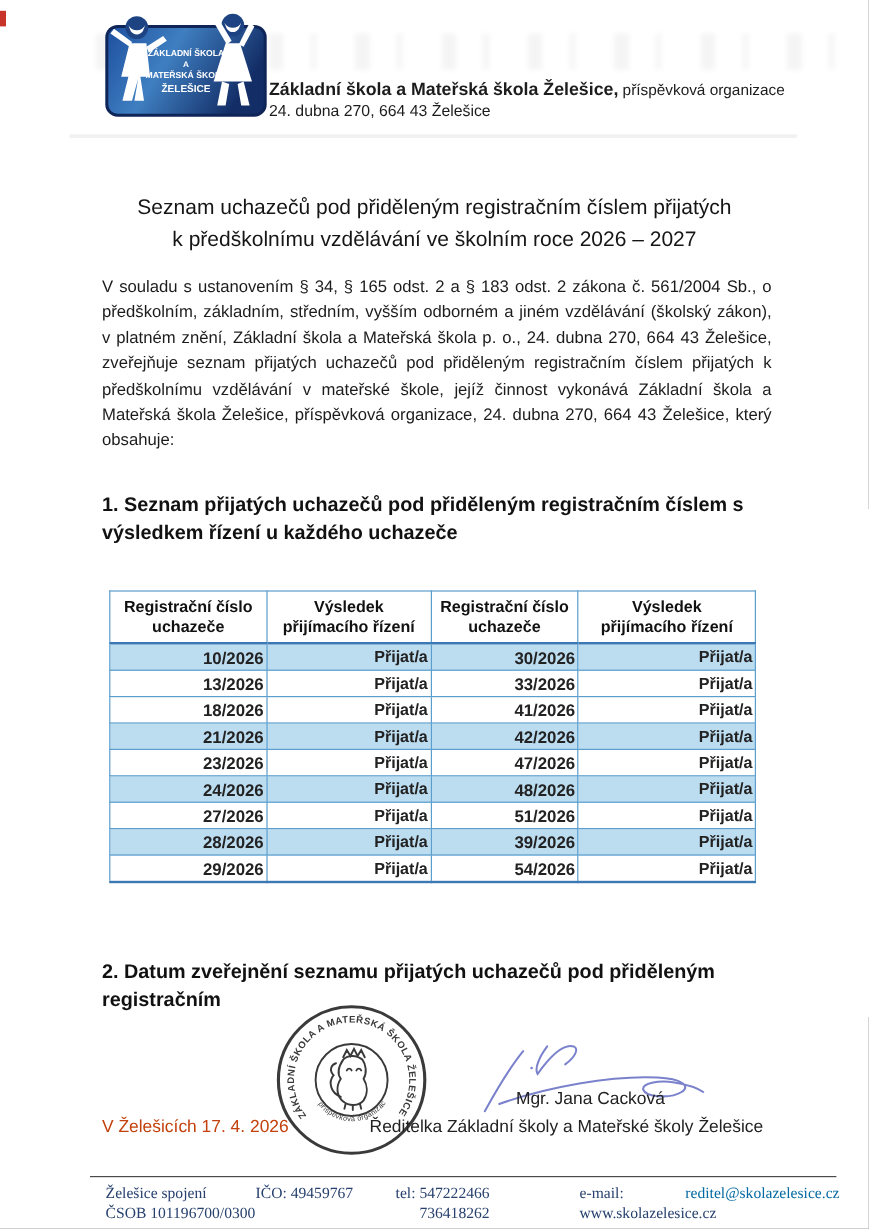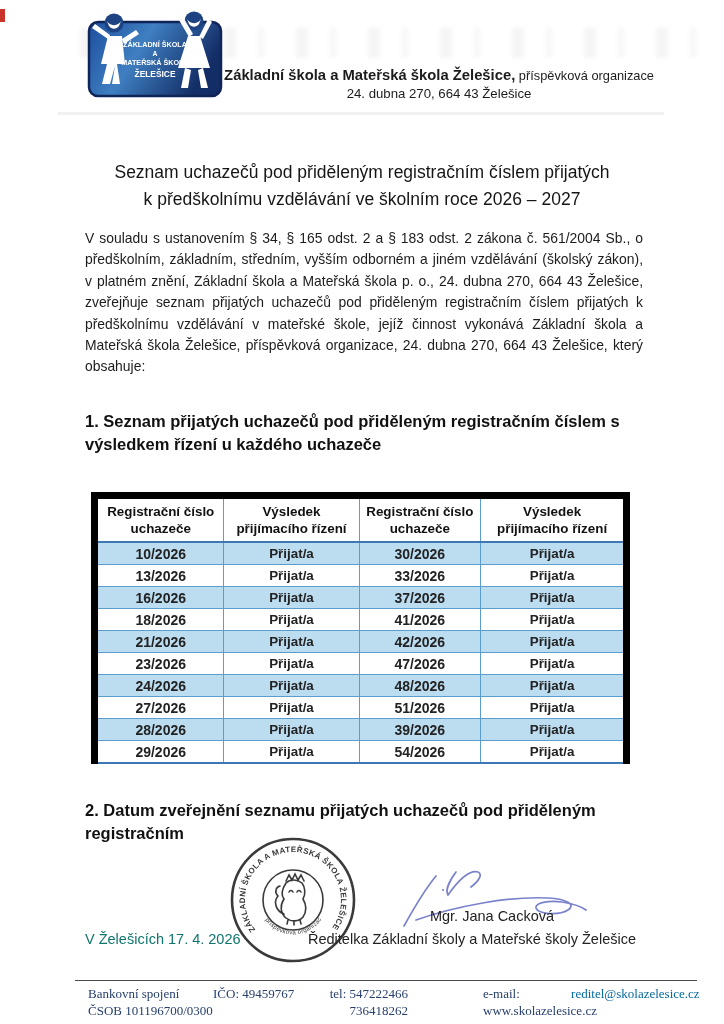--- a/index.html
+++ b/index.html
@@ -5,53 +5,53 @@
   html,body{margin:0;padding:0;background:#888;}
   .page{position:relative;width:724px;height:1024px;background:#ffffff;overflow:hidden;
         font-family:"Liberation Sans",sans-serif;color:#1c1c1c;margin:0 auto;}
   
   .scan-noise{position:absolute;left:80px;top:28px;width:630px;height:30px;opacity:.06;
     background:repeating-linear-gradient(90deg,#555 0 12px,transparent 12px 34px,
     #777 34px 40px,transparent 40px 72px);filter:blur(2px);}
   .red-mark{position:absolute;left:0;top:9px;width:5px;height:13px;background:#c8342a;}
 
   .logo{position:absolute;left:84px;top:6px;width:142px;height:100px;}
-  .header-text{position:absolute;right:70px;top:66px;text-align:center;line-height:18px;white-space:nowrap;}
+  .header-text{position:absolute;right:70px;top:66px;text-align:left;line-height:18px;white-space:nowrap;}
   .org-name{font-weight:bold;font-size:14.8px;}
   .org-type{font-size:12.8px;}
   .org-addr{font-size:13.2px;}
   .header-shadow{position:absolute;left:58px;top:112px;width:606px;height:3px;background:#f1f1f1;}
 
   .doc-title{position:absolute;left:0;top:159px;width:724px;text-align:center;
     font-weight:normal;font-size:17.5px;line-height:27px;color:#151515;}
 
   .intro{position:absolute;left:85px;top:228px;width:558px;font-size:13.9px;line-height:21.4px;
     text-align:justify;}
   .list{position:absolute;left:85px;top:344px;width:558px;font-size:13.3px;line-height:19px;}
   .list .li1{text-align:justify;margin-bottom:1px;}
 
   .h-sec{position:absolute;left:85px;width:585px;font-weight:bold;font-size:16.5px;line-height:22.5px;color:#111;}
   .h-sec1{top:410px;}
   .h-sec2{top:799px;}
 
   table.reg{position:absolute;left:91px;top:492px;width:539px;border-collapse:collapse;
-    border:7px solid #000000;}
+    border:1px solid #000000;}
   table.reg th{border:1px solid #5b9ece;border-bottom:2px solid #3c78b4;background:#fff;
     font-weight:bold;font-size:13.4px;line-height:17px;padding:4px 2px;color:#111;}
-  table.reg td{border:1px solid #5b9ece;text-align:center;height:21px;padding:0 2px;}
+  table.reg td{border:1px solid #5b9ece;text-align:right;height:21px;padding:0 2px;}
   table.reg tr.hl td{background:#bcdcf0;}
   table.reg td.num{font-weight:bold;font-size:14px;color:#222;}
   table.reg td.res{font-size:13.4px;color:#222;font-weight:bold;}
   table.reg{border-bottom:2px solid #3c78b4;}
 
   .stamp{position:absolute;left:226px;top:834px;width:134px;height:132px;}
   .signature{position:absolute;left:390px;top:860px;width:205px;height:74px;}
   .sig-name{position:absolute;left:392px;top:908px;width:200px;text-align:center;font-size:14.5px;color:#222;}
   .sig-role{position:absolute;left:308px;top:931px;width:360px;font-size:14.5px;color:#222;}
-  .place-date{position:absolute;left:85px;top:931px;font-size:14.5px;color:#0f766e;}
+  .place-date{position:absolute;left:85px;top:931px;font-size:14.5px;color:#c2410c;}
 
   .footer-rule{position:absolute;left:75px;top:980px;width:622px;height:1px;background:#4a4a4a;}
   .footer{position:absolute;left:0;top:985px;width:724px;font-family:"Liberation Serif",serif;
     font-size:13px;line-height:17px;color:#27406e;}
   .fcol{position:absolute;top:0;}
   .fcol1{left:88px;}
   .fcol2{left:213px;}
   .fcol3{left:290px;width:118px;text-align:right;}
   .fcol4{left:483px;}
   .email-link{color:#0369a1;margin-left:48px;}
@@ -150,26 +150,20 @@
           <td class="res">Přijat/a</td>
           <td class="num">30/2026</td>
           <td class="res">Přijat/a</td>
         </tr>
         <tr>
           <td class="num">13/2026</td>
           <td class="res">Přijat/a</td>
           <td class="num">33/2026</td>
           <td class="res">Přijat/a</td>
         </tr>
-        <tr class="hl">
-          <td class="num">16/2026</td>
-          <td class="res">Přijat/a</td>
-          <td class="num">37/2026</td>
-          <td class="res">Přijat/a</td>
-        </tr>
         <tr>
           <td class="num">18/2026</td>
           <td class="res">Přijat/a</td>
           <td class="num">41/2026</td>
           <td class="res">Přijat/a</td>
         </tr>
         <tr class="hl">
           <td class="num">21/2026</td>
           <td class="res">Přijat/a</td>
           <td class="num">42/2026</td>
@@ -246,21 +240,21 @@
     </g>
   </svg>
 
   <div class="sig-name">Mgr. Jana Cacková</div>
   <div class="sig-role">Ředitelka Základní školy a Mateřské školy Želešice</div>
   <div class="place-date">V Želešicích 17. 4. 2026</div>
 
   <div class="footer-rule"></div>
   <div class="footer">
     <div class="fcol fcol1">
-      <div>Bankovní spojení</div>
+      <div>Želešice spojení</div>
       <div>ČSOB 101196700/0300</div>
     </div>
     <div class="fcol fcol2">
       <div>IČO: 49459767</div>
     </div>
     <div class="fcol fcol3">
       <div>tel: 547222466</div>
       <div>736418262</div>
     </div>
     <div class="fcol fcol4">

